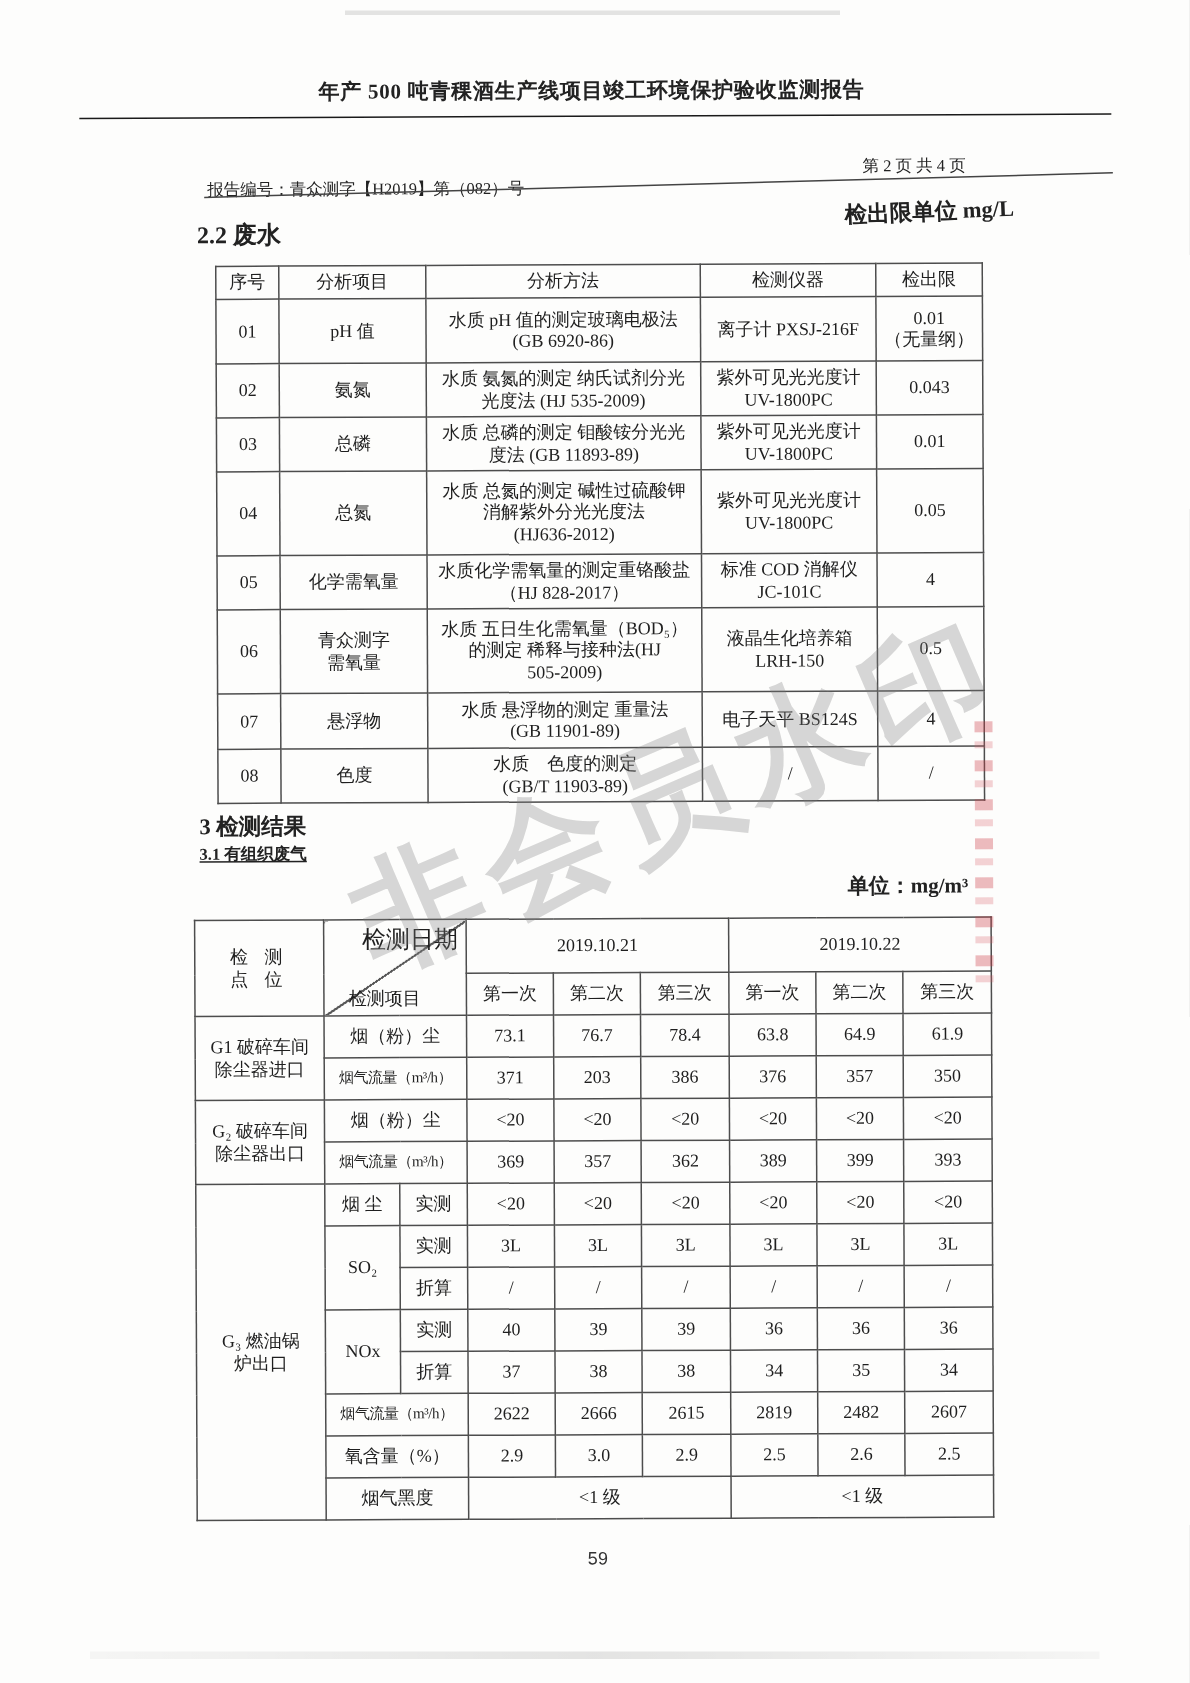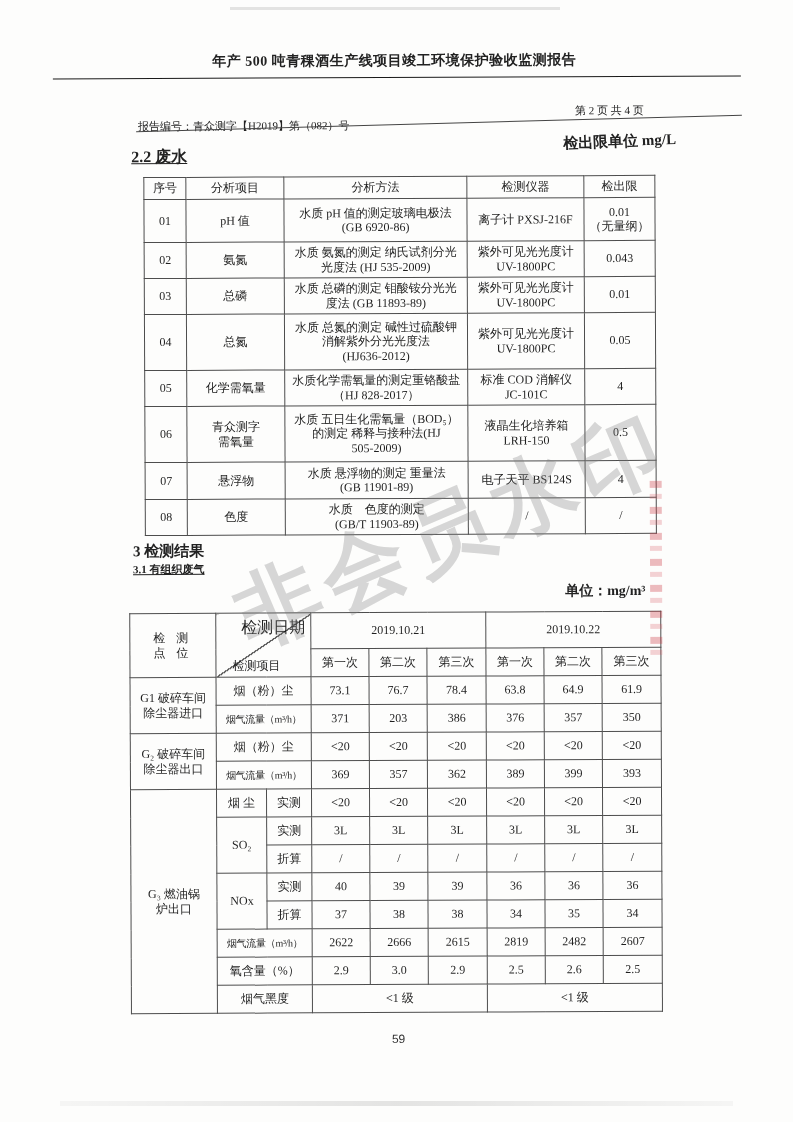--- a/index.html
+++ b/index.html
@@ -6,21 +6,21 @@
   .page{position:relative;width:793px;height:1122px;background:#fdfdfc;overflow:hidden;
         font-family:"Liberation Serif","DejaVu Serif",serif;color:#222;margin:0 auto;}
   .sheet{position:absolute;inset:0;transform:rotate(-0.25deg);}
   .doc-title{position:absolute;top:52px;left:0;width:100%;text-align:center;
              font-size:14px;font-weight:700;letter-spacing:0.5px;}
   .title-rule{position:absolute;top:77px;left:55px;width:688px;border-top:1.6px solid #1a1a1a;}
   .page-ind{position:absolute;top:104px;left:553px;font-size:11px;margin-left:24px;}
   .report-no{position:absolute;top:118px;left:140px;font-size:11px;}
   .header-rule{position:absolute;top:130px;left:138px;width:606px;border-top:1px solid #444;
                transform:rotate(-1.3deg);transform-origin:left center;}
-  .sec-ww{position:absolute;top:146px;left:133px;font-size:16px;font-weight:700;text-decoration:underline;}
+  .sec-ww{position:absolute;top:146px;left:133px;font-size:16px;font-weight:700;}
   .unit-mgL{position:absolute;top:133px;left:565px;font-size:15px;font-weight:700;transform:rotate(-2deg);}
   .sec-results{position:absolute;top:541px;left:133px;font-size:15px;font-weight:700;}
   .sec-gas{position:absolute;top:561px;left:133px;font-size:11px;font-weight:700;text-decoration:underline;}
   .unit-mgm3{position:absolute;top:583px;left:565px;font-size:14px;font-weight:700;}
   .footer-num{position:absolute;top:1032px;left:0;width:100%;text-align:center;font-size:12px;color:#333;
               font-family:"Liberation Sans","DejaVu Sans",sans-serif;}
 
   table{border-collapse:collapse;table-layout:fixed;}
   .t1{position:absolute;left:145px;top:176px;width:511px;}
   .t2{position:absolute;left:129px;top:612px;width:531px;}

